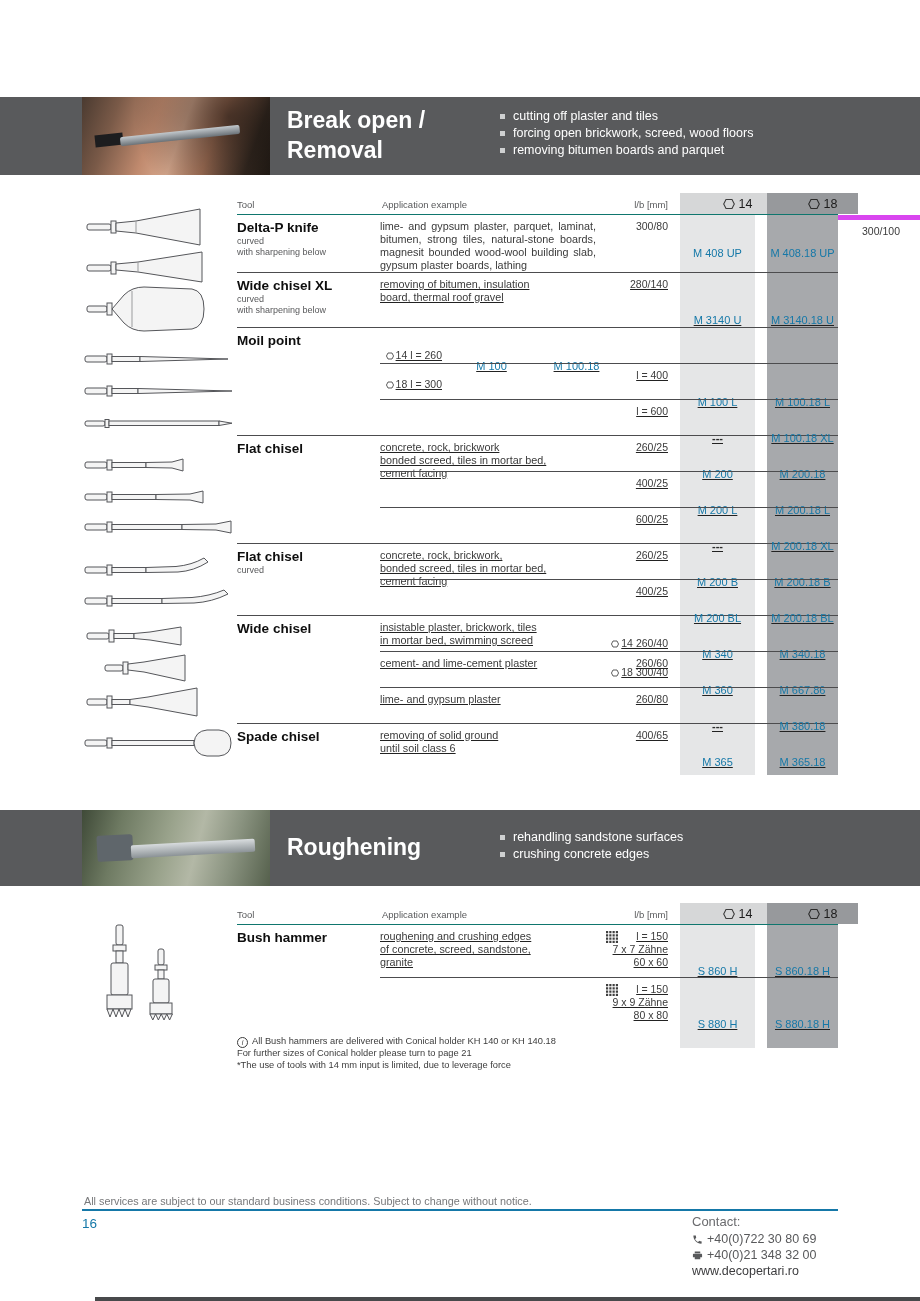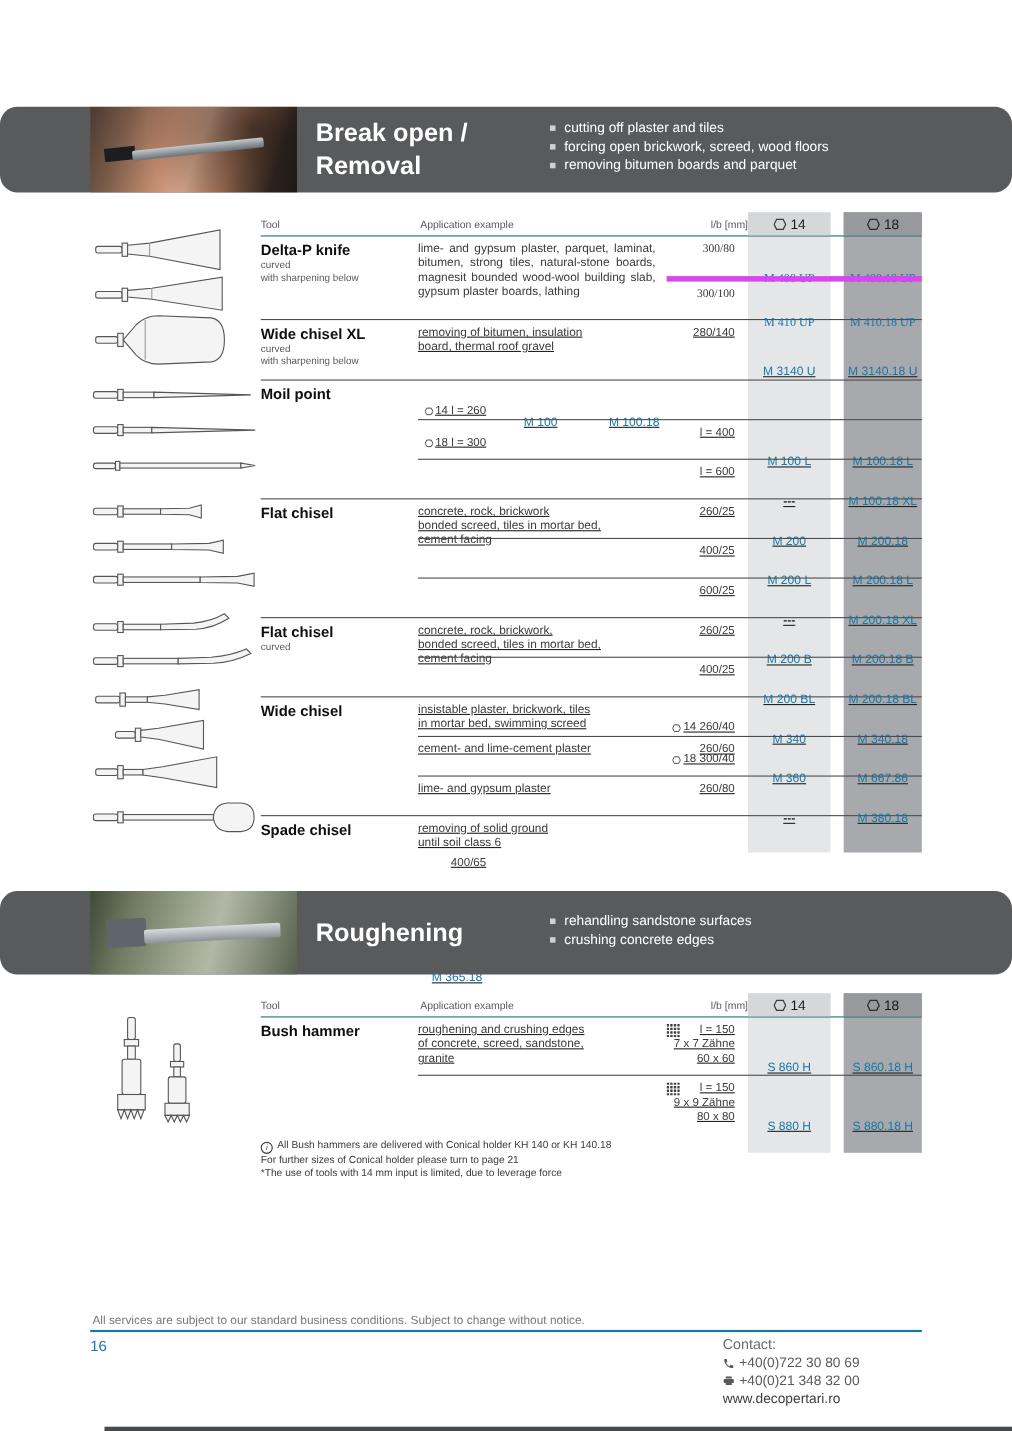--- a/index.html
+++ b/index.html
@@ -1,20 +1,20 @@
 <!DOCTYPE html>
 <html><head>
 <meta charset="utf-8">
 <style>
   html,body{margin:0;padding:0;background:#fff;}
   .page{position:relative;width:920px;height:1301px;background:#fff;overflow:hidden;
         font-family:"Liberation Sans","DejaVu Sans",sans-serif;color:#222;}
 
   
-  .band{position:absolute;left:0;width:920px;background:#595a5c;border-radius:16px;}
+  .band{position:absolute;left:0;width:920px;background:#595a5c;}
   .band-img{position:absolute;left:82px;top:0;width:188px;height:100%;overflow:hidden;}
   .img1{width:100%;height:100%;background:
      radial-gradient(circle at 78% 25%, rgba(0,0,0,.55), rgba(0,0,0,0) 60%),
      linear-gradient(110deg,#4a3a30 0%,#7a5a48 18%,#c08a6e 38%,#d8a98e 52%,#b07a5e 68%,#3a2d24 88%,#241c16 100%);position:relative;}
   .img1 .rod{position:absolute;left:20%;top:44%;width:64%;height:9px;border-radius:2px;
      background:linear-gradient(180deg,#c2c8cc,#6a7177);transform:rotate(-6deg);}
   .img1 .tip{position:absolute;left:7%;top:47%;width:15%;height:12px;background:#1d1d1f;transform:rotate(-6deg);}
   .img2{width:100%;height:100%;background:
      linear-gradient(105deg,#3f4a38 0%,#6e7a62 20%,#9aa38c 45%,#b3b8a6 60%,#8a9380 78%,#55604c 100%);position:relative;}
   .img2 .rod{position:absolute;left:26%;top:42%;width:66%;height:13px;border-radius:2px;
@@ -27,23 +27,23 @@
 
   
   .tbl{position:absolute;left:237px;width:601px;}
   .colbg{position:absolute;top:0;bottom:0;}
   .col14bg{left:443px;width:75px;background:#e5e6e7;}
   .col18bg{left:530px;width:71px;background:#a7a9ac;}
   .thead{position:relative;height:21px;border-bottom:1px solid #0f766e;}
   .h-small{position:absolute;bottom:4px;font-size:9.5px;color:#58595b;}
   .h-tool{left:0;}
   .h-app{left:145px;}
-  .h-lb{right:158px;}
+  .h-lb{right:170px;}
   .h-size{position:absolute;top:0;height:21px;display:flex;align-items:center;justify-content:center;gap:4px;
-          font-size:12.5px;color:#1c1c1c;}
+          font-size:12.5px;color:#1c1c1c;padding-left:20px;}
   .h14{left:443px;width:75px;background:#d6d7d8;}
   .h18{left:530px;width:71px;background:#97999c;}
 
   .block{position:relative;display:flex;border-bottom:1px solid #4c4c4e;}
   .block.last{border-bottom:none;}
   .toolcell{width:143px;box-sizing:border-box;padding:5px 8px 0 0;}
   .t-name{font-weight:700;font-size:13.5px;color:#0e0e0e;line-height:16px;}
   .t-sub{font-size:9px;color:#58595b;line-height:11px;}
   .rowsarea{width:458px;display:flex;flex-direction:column;}
   .subrow{display:flex;text-decoration:underline;}
@@ -51,35 +51,35 @@
   .app{width:226px;box-sizing:border-box;padding:5px 10px 0 0;font-size:10.8px;color:#3a3a3a;line-height:13px;}
   .pre{white-space:pre-line;}
   .lbcell{width:74px;box-sizing:border-box;padding:5px 12px 0 0;display:flex;flex-direction:column;
           align-items:flex-end;position:relative;font-size:10.5px;color:#3a3a3a;line-height:13px;}
   .c14{width:75px;display:flex;align-items:center;justify-content:center;}
   .gapcol{width:12px;}
   .c18{width:71px;display:flex;align-items:center;justify-content:center;}
   .model{font-size:11px;color:#1578a8;margin-top:40px;}
   .model.dash{color:#2b2b2b;font-weight:700;}
   .hexline{display:flex;align-items:center;gap:2px;margin-top:16px;}
-  .mcol{width:232px;display:flex;flex-direction:column;font-family:Liberation Serif, serif;}
+  .mcol{width:232px;display:flex;flex-direction:row;}
   .mrow{display:flex;}
   .mrow + .mrow{border-top:5px solid #d946ef;}
   .gridicon{position:absolute;left:0;top:6px;}
 
   
   .footnotes{position:absolute;left:237px;top:1036px;font-size:9.3px;color:#3c3c3c;line-height:11.5px;}
   .fn{margin-bottom:0;}
   .inf{display:inline-flex;width:9px;height:9px;border:1px solid #3c3c3c;border-radius:50%;
        align-items:center;justify-content:center;font-size:7px;font-style:italic;margin-right:4px;
        vertical-align:-1px;line-height:9px;}
   .svcnote{position:absolute;left:84px;top:1195px;font-size:10.8px;color:#77787a;}
   .rule{position:absolute;left:82px;top:1209px;width:756px;height:2px;background:#1578a8;}
   .pagenum{position:absolute;left:82px;top:1216px;font-size:13.5px;color:#1578a8;}
-  .contact{position:absolute;left:657px;top:1214px;font-size:12.5px;color:#58595b;line-height:16px;}
+  .contact{position:absolute;left:692px;top:1214px;font-size:12.5px;color:#58595b;line-height:16px;}
   .c-line{display:flex;align-items:center;gap:4px;}
   .c-label{font-size:13px;color:#6a6b6e;margin-bottom:1px;}
   .weblink{color:#3c3c3e;text-decoration:none;}
   .botbar{position:absolute;left:95px;bottom:0;width:825px;height:4px;background:#48494b;}
 
   
   .ill{position:absolute;}
   .ill svg{display:block;}
 </style>
 </head>
@@ -395,21 +395,21 @@
             </div>
         </div>
       </div>
     </div>
 
     <div class="block last">
       <div class="toolcell">
         <div class="t-name">Spade chisel</div>
       </div>
       <div class="rowsarea">
-        <div class="subrow" style="height:35px;flex-direction:column;">
+        <div class="subrow" style="height:35px;">
           <div class="app pre">removing of solid ground
 until soil class 6</div>
           <div class="lbcell">
               <span>400/65</span>
             </div>
           <div class="c14">
               <span class="model">M 365</span>
             </div>
           <div class="gapcol"></div>
           <div class="c18">

